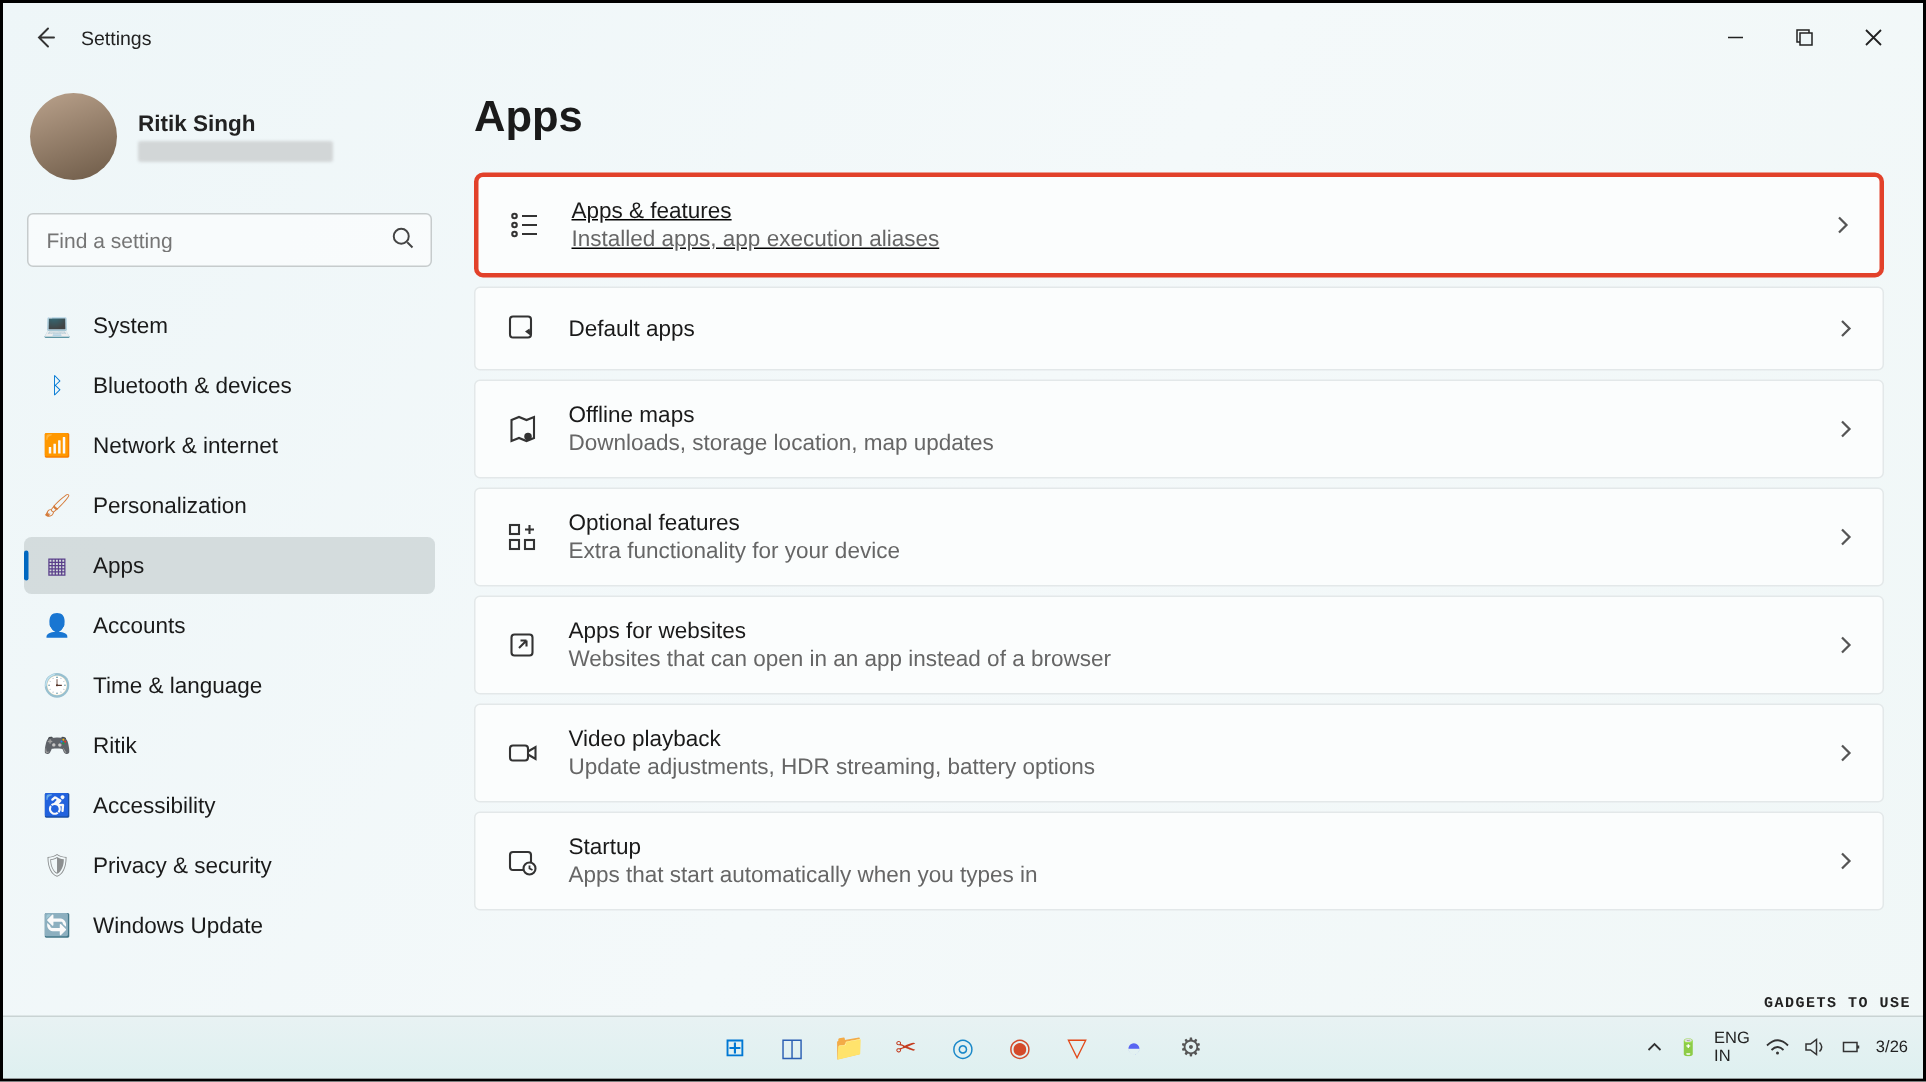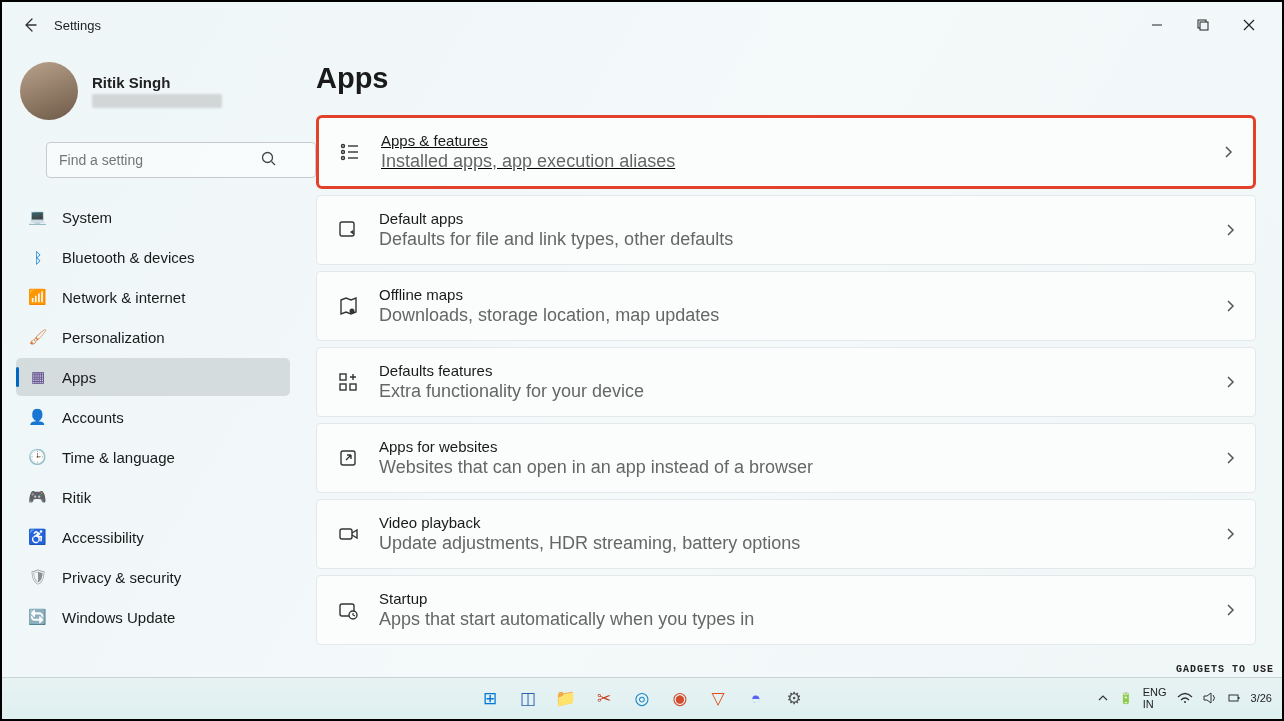--- a/index.html
+++ b/index.html
@@ -9,35 +9,35 @@
   .titlebar-title { font-size:13px; color:#222; margin-left: 6px; }
   .winctl { display:flex; margin-left:auto; }
   .winctl div { width:46px; height:32px; display:flex; align-items:center; justify-content:center; cursor:pointer;}
   .main { display:flex; height: calc(100% - 46px - 42px); }
   .sidebar { width: 300px; padding: 8px 12px 8px 14px; display:flex; flex-direction:column; }
   .profile { display:flex; align-items:center; gap:14px; padding: 6px 4px 18px 4px; }
   .avatar { width:58px; height:58px; border-radius:50%; background: linear-gradient(160deg,#baa28c,#6d5a47); display:flex; align-items:center; justify-content:center; color:#fff; font-size:11px; }
   .profile-name { font-weight:700; font-size:15px; color:#222;}
   .profile-email { width:130px; height:14px; margin-top:3px; background:#d2d6d7; filter:blur(1px); border-radius:2px;}
   .search { position:relative; margin: 4px 2px 20px 2px; }
-  .search input { width:100%; height:36px; border:1px solid #c6cbcc; border-radius:4px; background:rgba(255,255,255,0.55); padding:0 36px 0 12px; font-size:14px; color:#333; outline:none;margin-left:28px;}
+  .search input { width:100%; height:36px; border:1px solid #c6cbcc; border-radius:4px; background:rgba(255,255,255,0.55); padding:0 36px 0 12px; font-size:14px; color:#333; outline:none;}
   .search .sicon { position:absolute; right:10px; top:8px; color:#555;}
   .navlist { list-style:none; }
   .navlist li { height:38px; display:flex; align-items:center; gap:14px; padding:0 12px; border-radius:5px; cursor:pointer; font-size:15px; color:#1a1a1a; margin-bottom:2px;}
   .navlist li.active { background:rgba(200,208,210,0.7); position:relative;}
   .navlist li.active::before { content:''; position:absolute; left:0; top:9px; bottom:9px; width:3px; background:#0067c0; border-radius:2px;}
   .nicon { width:20px; height:20px; display:flex; align-items:center; justify-content:center; font-size:15px;}
   .content { flex:1; padding: 10px 26px 10px 14px; overflow:auto;}
   .page-title { font-size:29px; font-weight:600; color:#1a1a1a; margin-bottom:20px; margin-top:4px;}
   .card { background:#fbfdfd; border:1px solid #e3e8e9; border-radius:4px; display:flex; align-items:center; padding:14px 18px; margin-bottom:6px; cursor:pointer;}
   .card.highlight { border:3px solid #e2412a; border-radius:6px;text-decoration:underline; }
   .card .cicon { width:26px; height:26px; display:flex; align-items:center; justify-content:center; color:#222; margin-right:18px;}
   .card .ctext { flex:1; }
   .card .ctitle { font-size:15px; color:#1a1a1a; }
-  .card .csub { font-size:18px; color:#666; margin-top:2px;}
+  .card .csub { font-size:15px; color:#666; margin-top:2px;}
   .card .chev { color:#555; }
   .taskbar { position:absolute; bottom:0; left:0; right:0; height:42px; background:linear-gradient(180deg,#e8f2f3,#def0f0); border-top:1px solid #c9d3d3; display:flex; align-items:center; justify-content:center; }
   .taskbar .tcenter { display:flex; gap:6px; align-items:center;}
   .taskbar .ticon { width:32px; height:32px; border-radius:4px; display:flex; align-items:center; justify-content:center; font-size:17px;}
   .systray { position:absolute; right:10px; bottom:0; height:42px; display:flex; align-items:center; gap:10px; font-size:11px; color:#222;}
   .watermark{ position:absolute; right:8px; bottom:44px; font-size:10px; font-weight:700; letter-spacing:1px; color:#222; font-family:Liberation Mono, monospace;}
   svg { display:block; }
 </style>
 </head>
 <body>
@@ -162,21 +162,20 @@
         </div>
         <div class="card">
           <div class="cicon">
             <svg width="22" height="22">
               <rect x="3" y="3" width="14" height="14" rx="2" stroke="#333" stroke-width="1.4" fill="none"></rect>
               <path d="M13 13 l4 3 l-1 -5" fill="#333"></path>
             </svg>
           </div>
           <div class="ctext">
             <div class="ctitle">Default apps</div>
-            <div class="csub">Defaults for file and link types, other defaults</div>
           </div>
           <div class="chev">
             <svg width="14" height="14">
               <path d="M5 2 L10 7 L5 12" stroke="#555" stroke-width="1.5" fill="none"></path>
             </svg>
           </div>
         </div>
         <div class="card">
           <div class="cicon">
             <svg width="22" height="22">
@@ -197,21 +196,21 @@
         <div class="card">
           <div class="cicon">
             <svg width="22" height="22">
               <rect x="3" y="3" width="6" height="6" stroke="#333" stroke-width="1.4" fill="none"></rect>
               <rect x="3" y="13" width="6" height="6" stroke="#333" stroke-width="1.4" fill="none"></rect>
               <rect x="13" y="13" width="6" height="6" stroke="#333" stroke-width="1.4" fill="none"></rect>
               <path d="M16 3 V9 M13 6 H19" stroke="#333" stroke-width="1.4" fill="none"></path>
             </svg>
           </div>
           <div class="ctext">
-            <div class="ctitle">Defaults features</div>
+            <div class="ctitle">Optional features</div>
             <div class="csub">Extra functionality for your device</div>
           </div>
           <div class="chev">
             <svg width="14" height="14">
               <path d="M5 2 L10 7 L5 12" stroke="#555" stroke-width="1.5" fill="none"></path>
             </svg>
           </div>
         </div>
         <div class="card">
           <div class="cicon">

